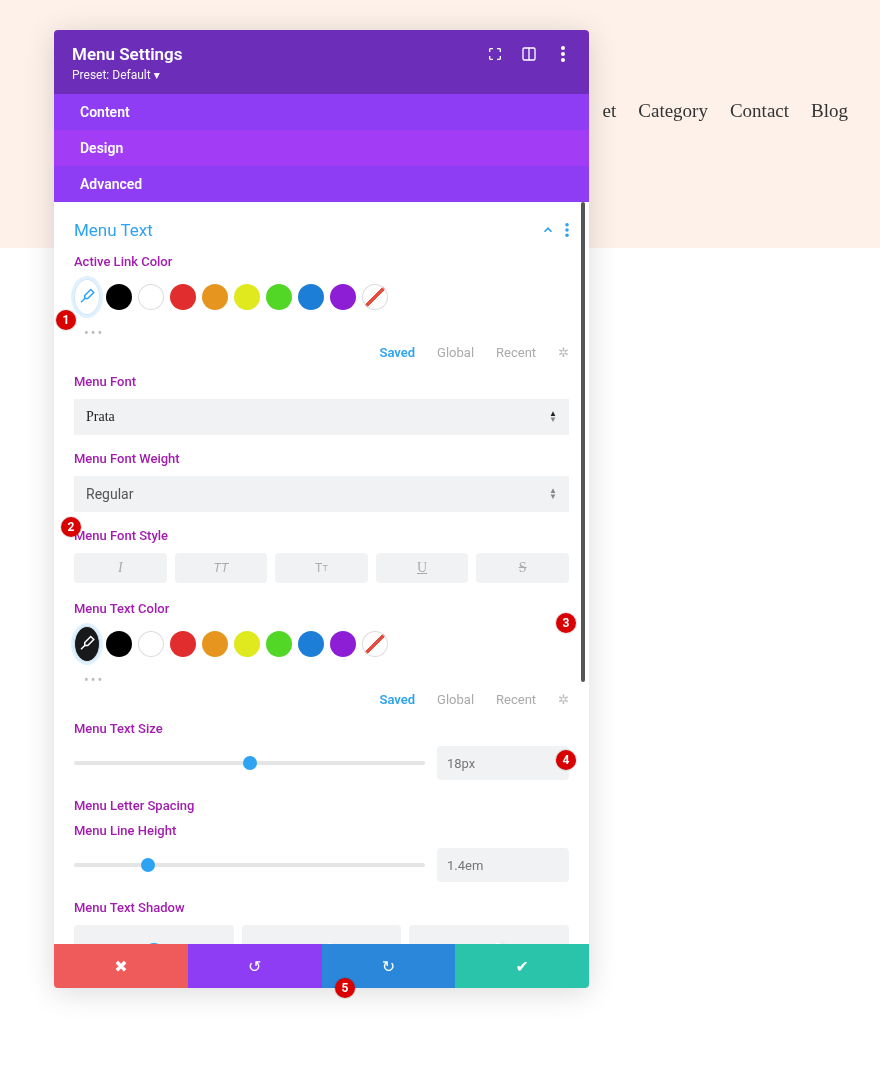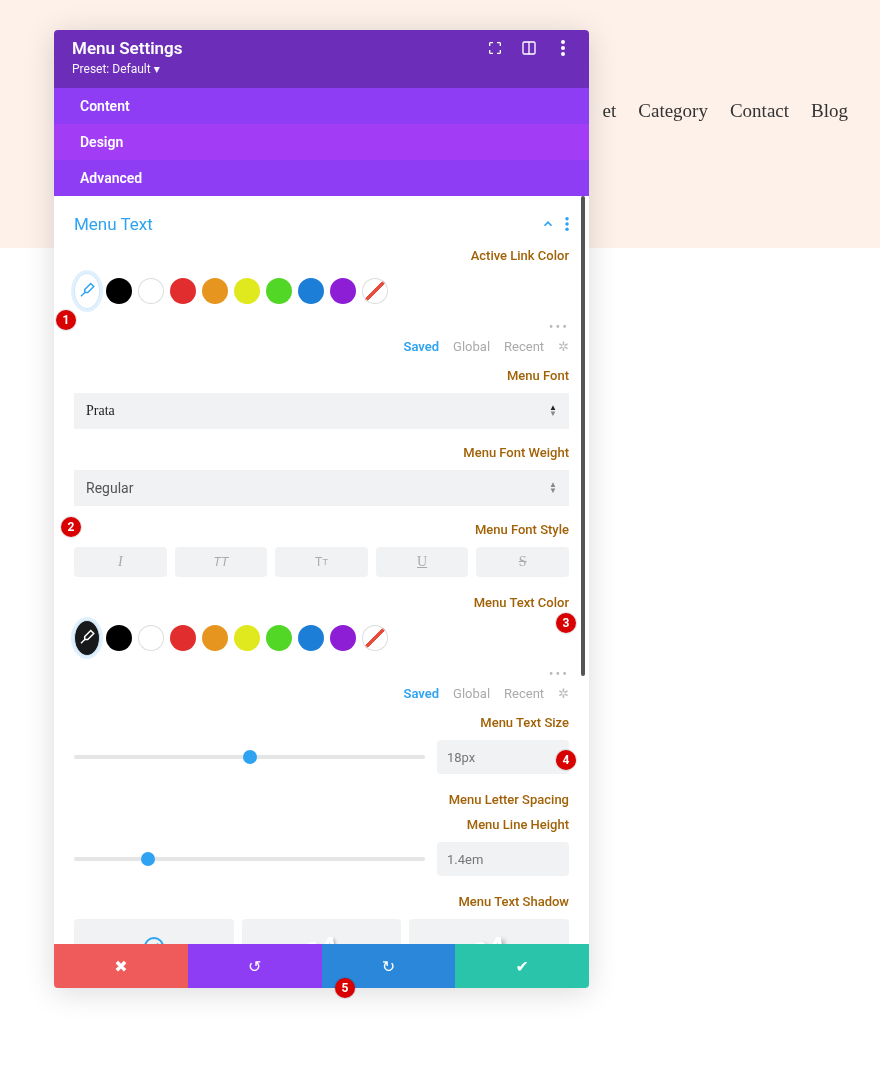--- a/index.html
+++ b/index.html
@@ -1,43 +1,43 @@
 <!DOCTYPE html>
 <html><head>
 <meta charset="utf-8">
 <style>
   * { box-sizing: border-box; margin: 0; padding: 0; }
   body { font-family: -apple-system, BlinkMacSystemFont, "Segoe UI", Roboto, sans-serif; background: #fff; width: 880px; height: 1071px; position: relative; overflow: hidden; }
   .page-top-band { position: absolute; left: 0; top: 0; width: 880px; height: 248px; background: #fdf1ea; z-index: 0; }
   .site-nav { position: absolute; right: 32px; top: 100px; display: flex; gap: 22px; font-family: Georgia, "Times New Roman", serif; font-size: 19px; color: #333; z-index: 1; }
   .site-nav span { cursor: pointer; }
   .panel { position: absolute; left: 54px; top: 30px; width: 535px; height: 958px; background: #fff; box-shadow: 0 4px 30px rgba(0,0,0,.15); border-radius: 4px; overflow: hidden; display: flex; flex-direction: column; z-index: 5; }
-  .panel-header { background: #6c2eb9; color: #fff; padding: 8px 18px 12px 18px; }
+  .panel-header { background: #6c2eb9; color: #fff; padding: 14px 18px 12px 18px; }
   .panel-header-row { display: flex; align-items: flex-start; justify-content: space-between; }
   .panel-title { font-size: 17px; font-weight: 600; }
   .panel-preset { font-size: 12px; opacity: .95; margin-top: 4px; }
   .panel-header-icons { display: flex; gap: 18px; align-items: center; padding-top: 2px; }
   .header-icon { width: 16px; height: 16px; display: flex; align-items: center; justify-content: center; cursor: pointer; }
   .tabs { display: flex; background: #8e3df5; flex-direction: column; }
   .tab { padding: 10px 26px; font-size: 14px; font-weight: 600; color: #fff; cursor: pointer; }
   .tab.active { background: #a23cf5; }
-  .panel-body { flex: 1; overflow-y: hidden; padding: 18px 20px 36px 20px; position: relative; text-align: right; }
+  .panel-body { flex: 1; overflow-y: hidden; padding: 18px 20px 36px 20px; position: relative; }
   .panel-scroll-track { position: absolute; right: 4px; top: 0; width: 4px; height: 480px; background: #555; border-radius: 2px; }
   .section-row { display: flex; justify-content: space-between; align-items: center; margin-bottom: 14px; }
   .section-title { color: #2ea3f2; font-size: 17px; font-weight: 400; }
   .section-icons { display: flex; gap: 10px; color: #2ea3f2; }
-  .label { font-size: 13px; color: #a16207; font-weight: 500; margin-bottom: 10px; margin-top: 4px; }
+  .label { font-size: 13px; color: #a21caf; font-weight: 500; margin-bottom: 10px; margin-top: 4px; }
   .swatch-row { display: flex; gap: 6px; align-items: center; margin-bottom: 6px; }
   .swatch { width: 26px; height: 26px; border-radius: 50%; cursor: pointer; flex: 0 0 26px; }
   .swatch.picker-white { width: 36px; height: 36px; border: 1px solid #cfe6f7; display: flex; align-items: center; justify-content: center; box-shadow: 0 0 0 3px rgba(46,163,242,.15); }
   .swatch.picker-dark { width: 36px; height: 36px; border: 1px solid #cfe6f7; background:#18191a; display: flex; align-items: center; justify-content: center; box-shadow: 0 0 0 3px rgba(46,163,242,.15); }
   .swatch.border { box-shadow: inset 0 0 0 1px #ddd; }
   .swatch.striped { background: linear-gradient(135deg, #fff 45%, #e74c3c 45%, #e74c3c 55%, #fff 55%); box-shadow: inset 0 0 0 1px #ddd; }
   .dots-more { color: #bbb; font-size: 14px; letter-spacing: 2px; padding: 4px 0 4px 10px; display:inline-block;}
-  .tag-row { display: flex; justify-content: flex-end; gap: 14px; font-size: 13px; margin-bottom: 14px; align-items:center;}
+  .tag-row { display: flex; justify-content: flex-end; gap: 22px; font-size: 13px; margin-bottom: 14px; align-items:center;}
   .tag-row .saved { color: #2ea3f2; font-weight: 600; }
   .tag-row .muted { color: #aaa; }
   .tag-row .gear { color:#bbb; font-size:13px; cursor:pointer; }
   .select { width: 100%; height: 36px; background: #f1f2f3; border-radius: 0; padding: 0 12px; font-size: 14px; color: #555; display: flex; align-items: center; justify-content: space-between; cursor: pointer; margin-bottom: 16px; }
   .select .chev { color:#888; display:flex; flex-direction:column; line-height:6px; font-size:8px;}
   .select.font-prata span:first-child { font-family: Georgia, "Times New Roman", serif; color:#222; }
   .style-btn-row { display: flex; gap: 8px; margin-bottom: 18px; }
   .style-btn { flex: 1; height: 30px; background: #f1f2f3; border-radius: 4px; display: flex; align-items: center; justify-content: center; color: #aaa; font-size: 14px; cursor: pointer; font-family: Georgia, serif; }
   .slider-row { display: flex; align-items: center; gap: 12px; margin-bottom: 18px; }
   .slider-track { position: relative; flex: 1; height: 4px; background: #e5e5e5; border-radius: 2px; }

